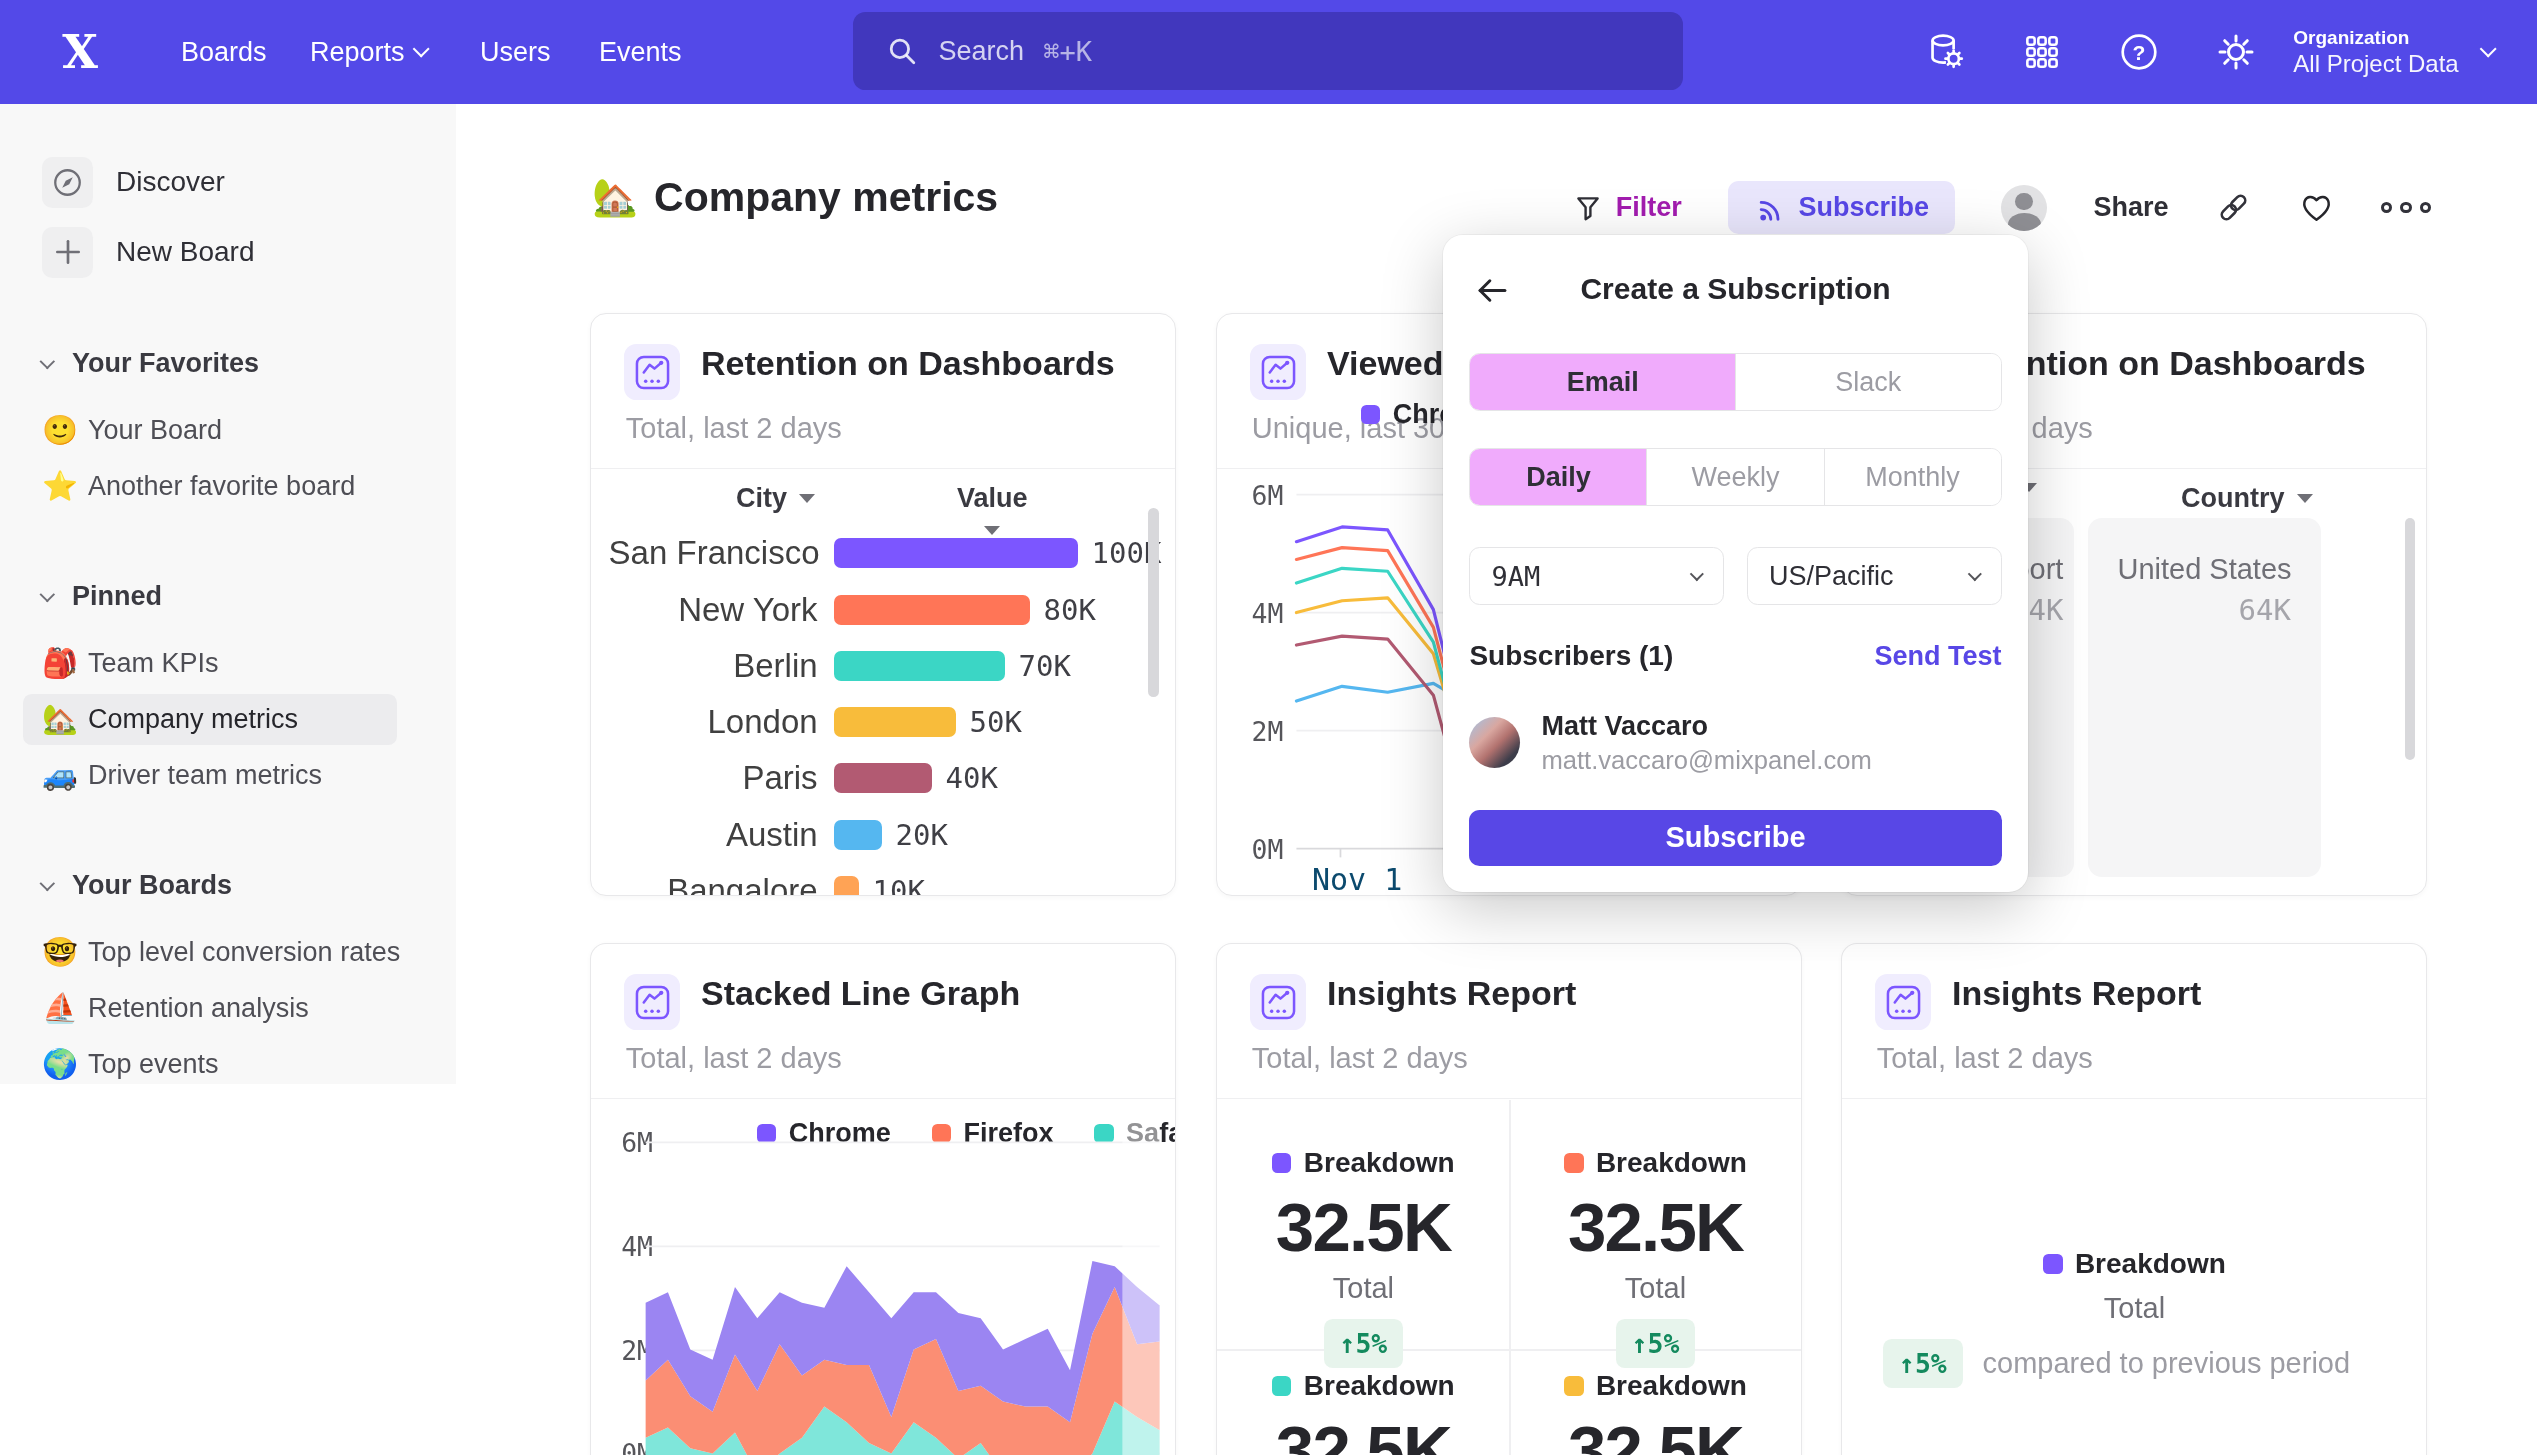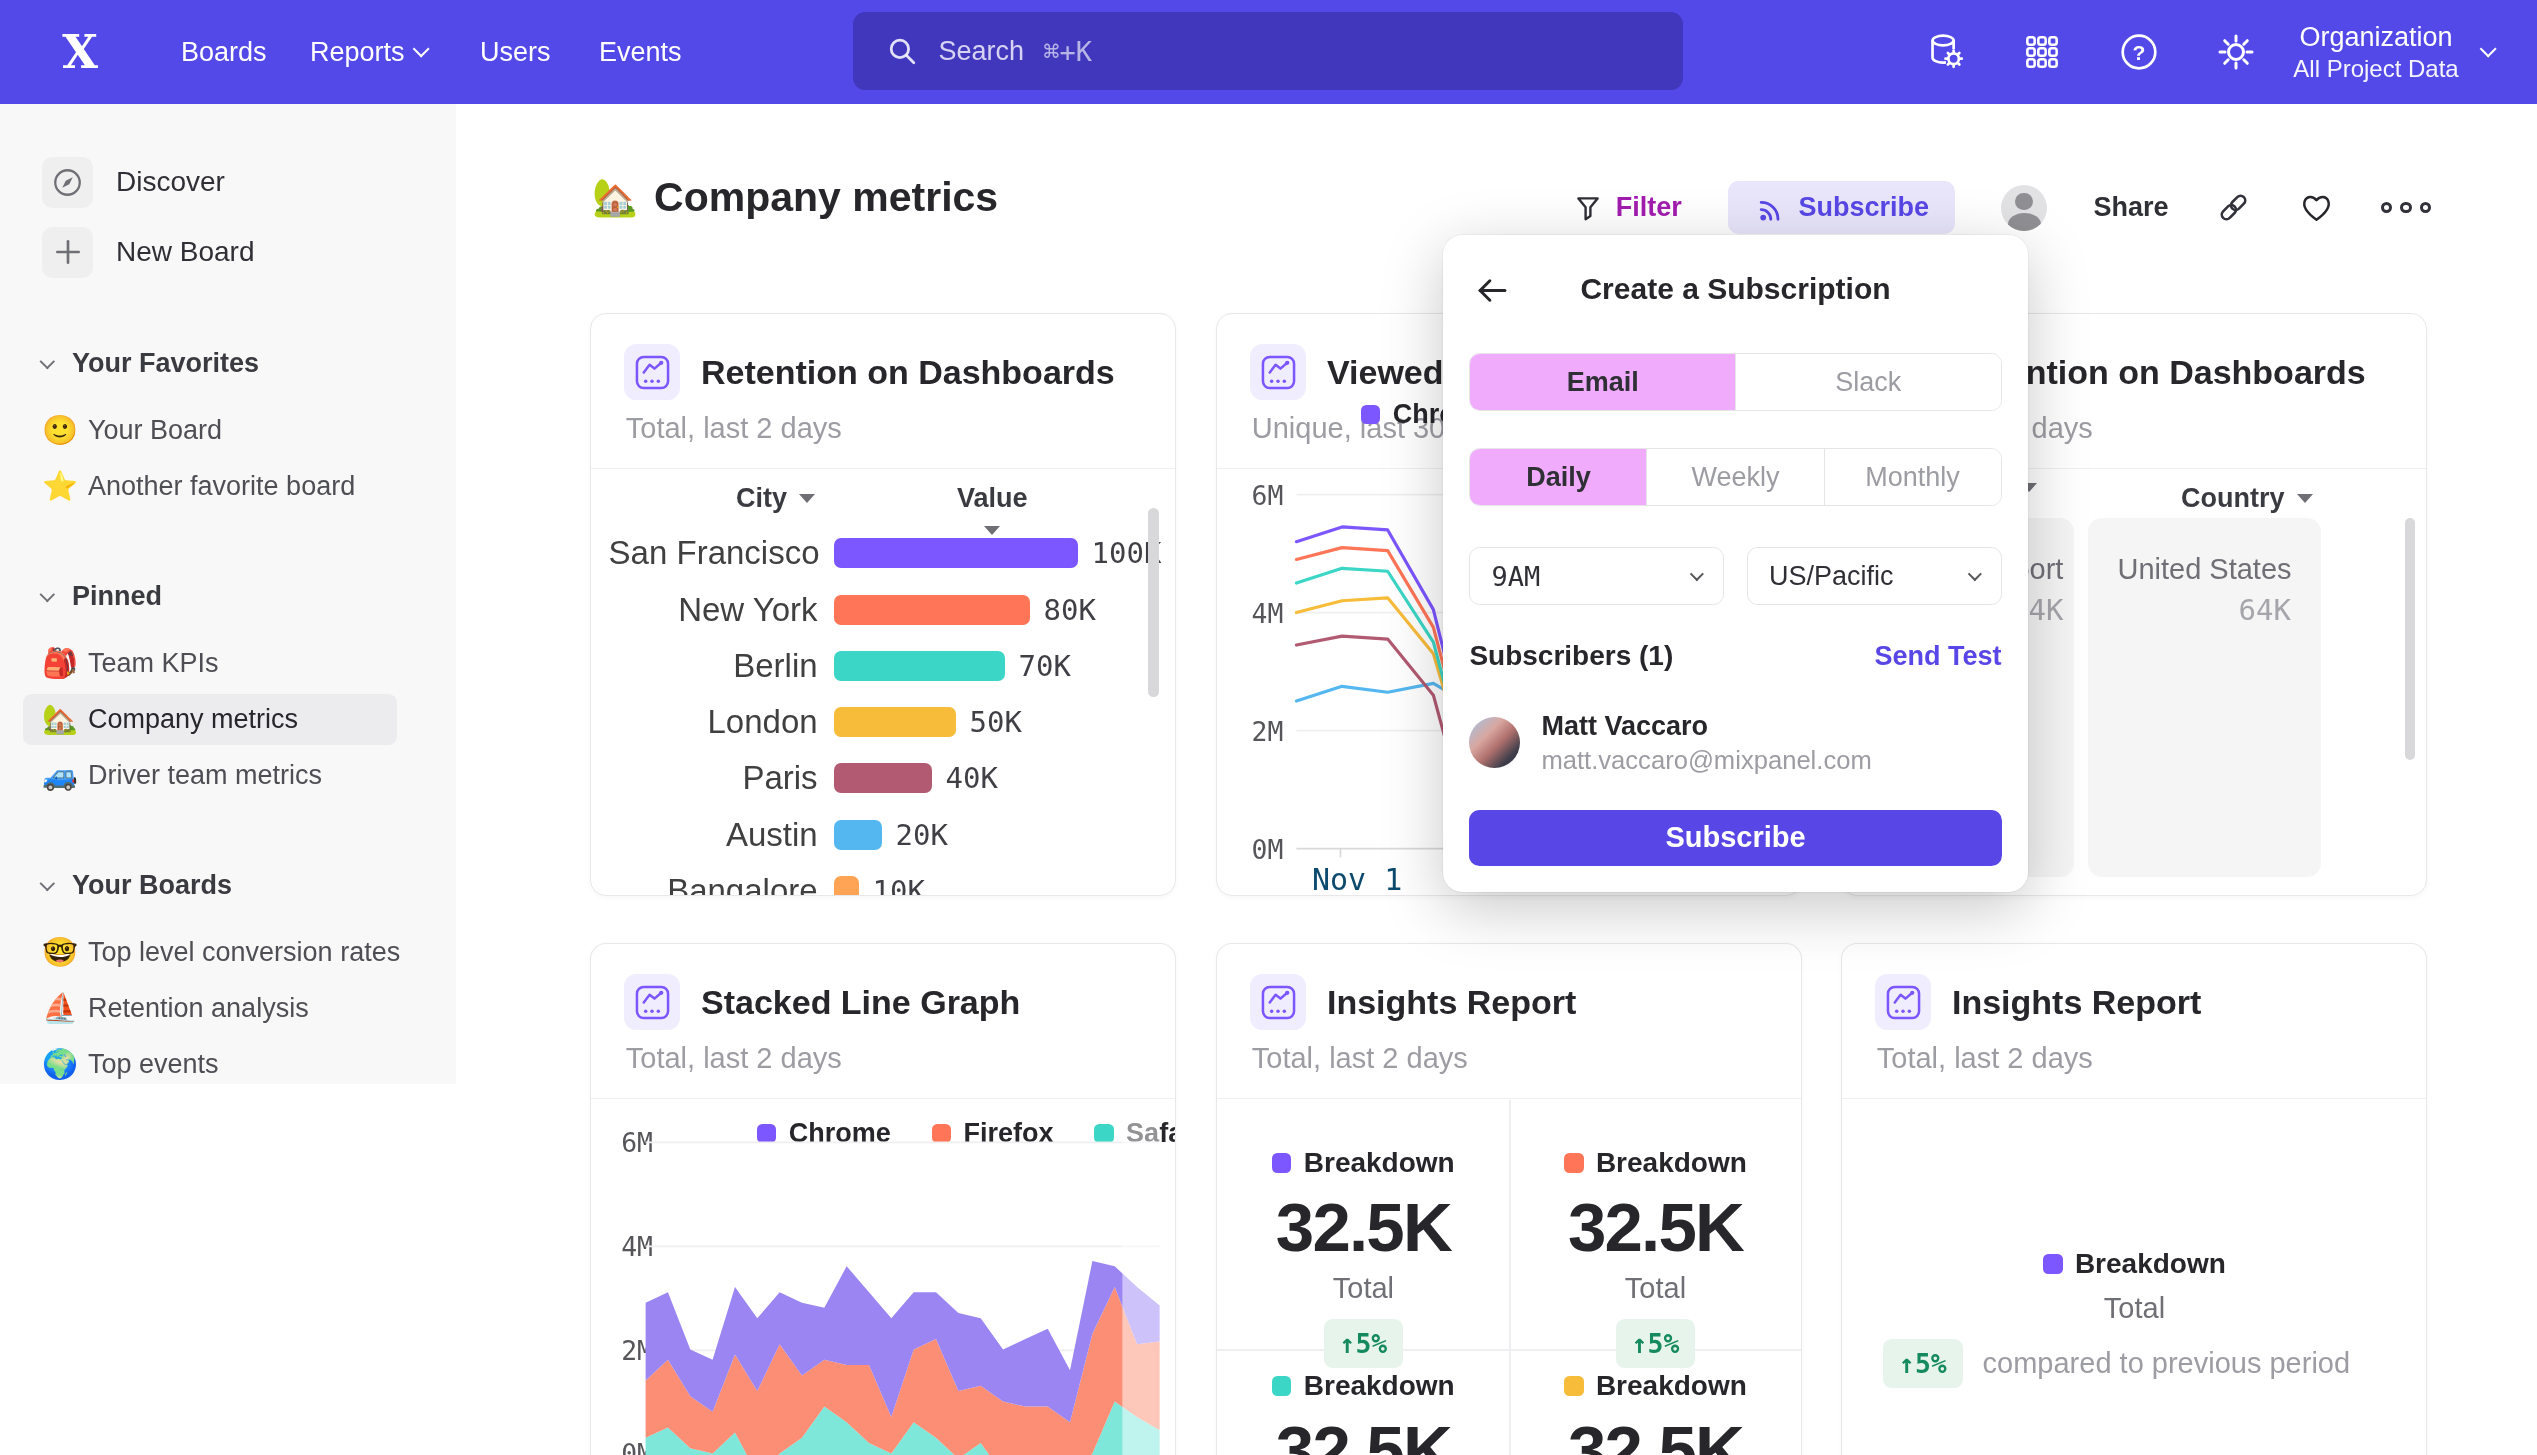--- a/index.html
+++ b/index.html
@@ -14,21 +14,21 @@
   .nav-link { position:absolute; top:0; height:104px; display:flex; align-items:center; gap:10.6px;
     color:#fff; font-size:27px; font-weight:500; cursor:pointer; }
   .chev { width:12.3px; height:12.3px; border-right:2.6px solid currentColor; border-bottom:2.6px solid currentColor;
     transform:rotate(45deg); margin-top:-5.3px; }
   .nav-search { position:absolute; left:853px; top:12.3px; width:830px; height:78px; border-radius:12.3px;
     background:rgba(20,12,80,0.28); display:flex; align-items:center; padding-left:33px; gap:19.4px;
     color:rgba(255,255,255,0.78); font-size:27px; }
   .nav-icons { position:absolute; right:0; top:0; height:104px; display:flex; align-items:center; }
   .nav-icon { width:97px; height:104px; display:flex; align-items:center; justify-content:center; cursor:pointer; }
   .org-block { display:flex; align-items:center; gap:23px; padding:0 44px 0 8.8px; cursor:pointer; color:#fff; }
-  .org-name { font-size:27px; font-weight:400; line-height:1.25;text-align:center; }
+  .org-name { font-size:19px; font-weight:700; line-height:1.25; }
   .org-proj { font-size:24px; font-weight:400; opacity:0.95; }
 
   
   .sidebar { position:absolute; left:0; top:104px; width:456px; height:980px; background:#F8F8F8; padding:49px 0 0 42px; }
   .side-btn { display:flex; align-items:center; gap:23px; height:58px; margin-bottom:12.3px; cursor:pointer;
     font-size:28px; font-weight:500; color:#2F2F36; }
   .side-btn .bicon { width:51px; height:51px; background:#EFEFF0; border-radius:10.6px; display:flex; align-items:center; justify-content:center; color:#6F6F76; }
   .side-section { margin-top:67px; }
   .side-header { display:flex; align-items:center; gap:19.4px; color:#3A3A41; font-size:27px; font-weight:600;
     margin-bottom:23px; cursor:pointer; }
@@ -51,21 +51,21 @@
   .hdr-avatar .head { position:absolute; left:14px; top:8px; width:17.6px; height:17.6px; border-radius:50%; background:#8F8F94; }
   .hdr-avatar .body { position:absolute; left:6.2px; top:28px; width:33px; height:23px; border-radius:50%; background:#8F8F94; }
   .share-lbl { font-size:27px; font-weight:600; color:#2F2F36; cursor:pointer; }
   .dots { display:flex; gap:8px; cursor:pointer; }
   .dots i { width:11.5px; height:11.5px; border:3.5px solid #32323A; border-radius:50%; }
 
   
   .card { position:absolute; background:#fff; border:1.8px solid #E8E8EA; border-radius:16px; overflow:hidden;
     box-shadow:0 1.8px 5.3px rgba(0,0,0,0.03); }
   .card-head { padding:30px 33px 0 33px; }
-  .chead-row { display:flex; align-items:center; gap:21px; }
+  .chead-row { display:flex; align-items:flex-start; gap:21px; }
   .cicon { width:56px; height:56px; border-radius:12.3px; background:#F0EDFE; display:flex; align-items:center; justify-content:center; }
   .ctitle { font-size:34px; font-weight:700; color:#26262B; white-space:nowrap; }
   .csub { font-size:29px; color:#9C9CA3; margin:12.3px 0 0 1.8px; white-space:nowrap; }
   .cdivider { position:absolute; left:0; right:0; top:154px; border-top:1.8px solid #EFEFF1; }
 
   
   .colhead { position:absolute; top:169px; font-size:27px; font-weight:600; color:#3A3A41; display:flex; align-items:center; gap:12.3px; cursor:pointer; }
   .tri { width:0; height:0; border-left:8px solid transparent; border-right:8px solid transparent; border-top:9.7px solid #6F6F76; }
   .crow { position:absolute; left:17.6px; height:42px; display:flex; align-items:center; }
   .crow .city { width:209px; text-align:right; font-size:33px; color:#404040; white-space:nowrap; }

